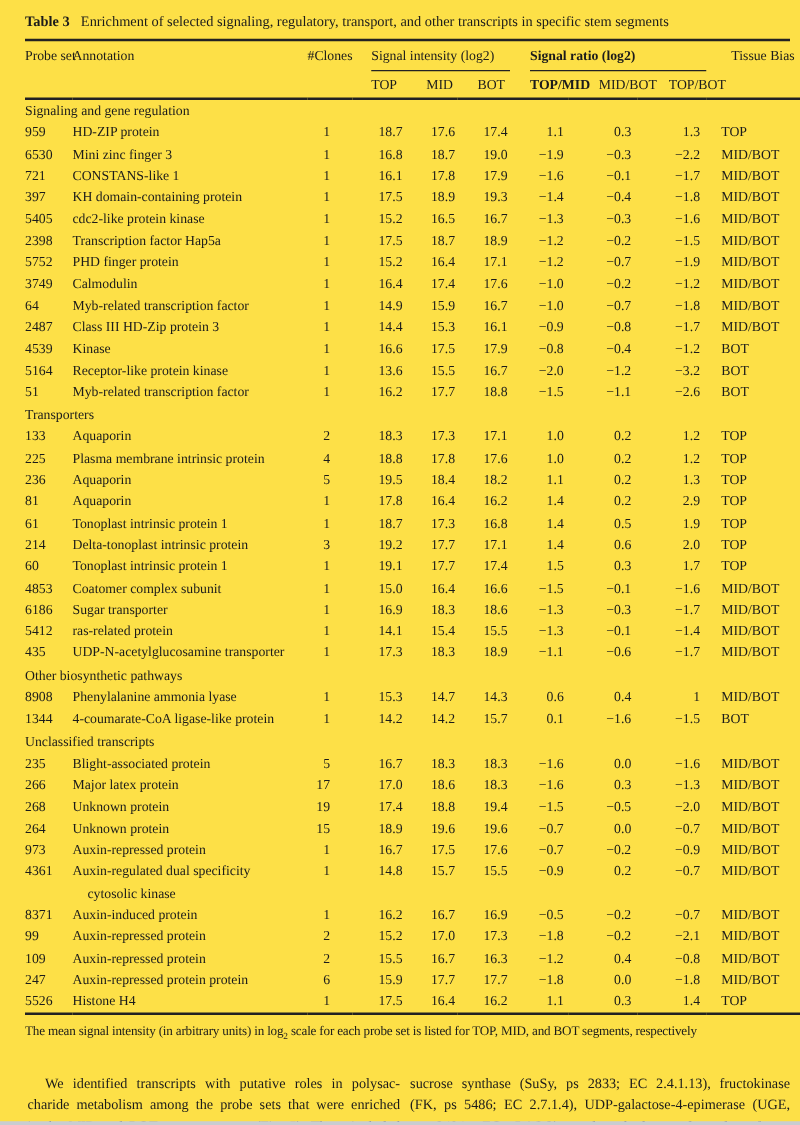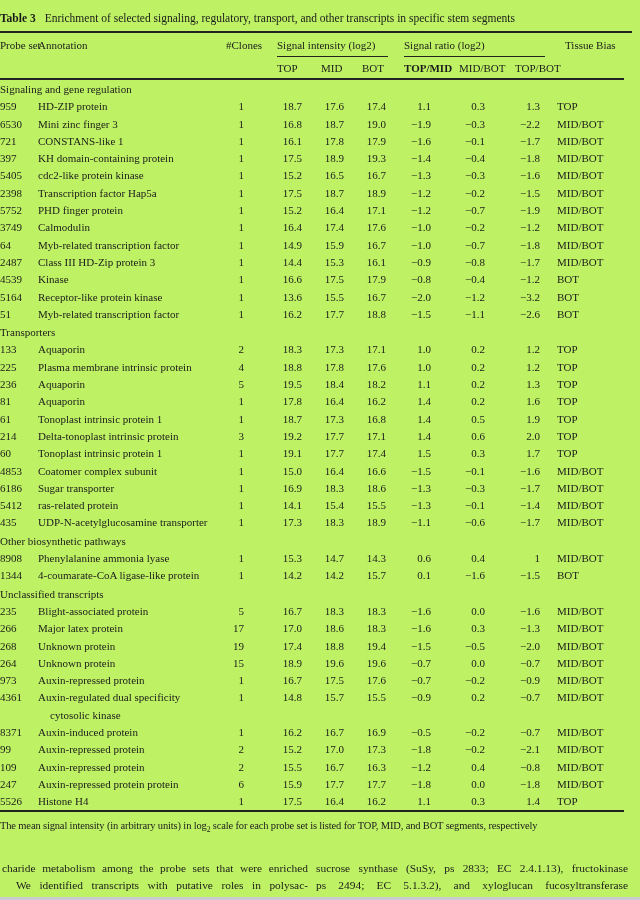--- a/index.html
+++ b/index.html
@@ -1,24 +1,24 @@
 <!DOCTYPE html>
 <html><head>
 <meta charset="utf-8">
 <style>
   html,body{margin:0;padding:0;}
   .page{
     position:relative;
     width:640px;height:900px;
-    background:#bef264;
+    background:#fde047;
     font-family:"Liberation Serif","DejaVu Serif",serif;
     color:#1b1b1b;
     overflow:hidden;
     box-sizing:border-box;
-    padding:8px 8px 0 0;
+    padding:8px 8px 0 20px;
   }
   
   .table-title{
     font-size:11.5px;
     line-height:14px;
     padding:3px 0 6px 0;
     border-bottom:2px solid #222;
     white-space:nowrap;
   }
   .table-title .tlabel{font-weight:bold;margin-right:9px;}
@@ -52,21 +52,21 @@
   thead th{border-bottom:2px solid #222;}
   thead tr.hrow1 th{padding-top:5px;line-height:15px;}
   thead tr.hrow2 th{padding-top:4px;padding-bottom:3px;line-height:14px;}
   thead th.group{border-bottom:none;margin-top:31px;}
   thead th.group .grp-underline{
     display:block;
     border-bottom:1.4px solid #222;
     padding-bottom:3px;
   }
   th.h-intensity{padding-left:15px;}
-  th.h-ratio{padding-left:16px;}
+  th.h-ratio{padding-left:16px;font-weight:bold;}
   th.h-clones{text-align:left;}
   th.h-tissue{padding-left:20px;margin-top:46px;}
   th.sh-top{padding-left:15px;}
   th.sh-mid{padding-left:17px;}
   th.sh-bot{padding-left:16px;}
   th.sh-tm{padding-left:16px;font-weight:bold;}
   th.sh-mb{padding-left:24px;}
   th.sh-tb{padding-left:25px;}
   td.num{text-align:right;}
   td.d-clones{padding-right:18px;text-align:right;}
@@ -356,21 +356,21 @@
         </tr>
         <tr>
           <td>81</td>
           <td>Aquaporin</td>
           <td class="num d-clones">1</td>
           <td class="num d-top">17.8</td>
           <td class="num d-mid">16.4</td>
           <td class="num d-bot">16.2</td>
           <td class="num d-tm">1.4</td>
           <td class="num d-mb">0.2</td>
-          <td class="num d-tb">1.6</td>
+          <td class="num d-tb">2.9</td>
           <td class="d-tissue">TOP</td>
         </tr>
         <tr>
           <td>61</td>
           <td>Tonoplast intrinsic protein 1</td>
           <td class="num d-clones">1</td>
           <td class="num d-top">18.7</td>
           <td class="num d-mid">17.3</td>
           <td class="num d-bot">16.8</td>
           <td class="num d-tm">1.4</td>
@@ -617,24 +617,25 @@
         </tr>
       </tbody>
   </table>
 
   <div class="footnote">
     <span>The mean signal intensity (in arbitrary units) in log</span><sub>2</sub><span> scale for each probe set is listed for TOP, MID, and BOT segments, respectively</span>
   </div>
 
   <div class="body-cols">
     <div class="body-col left" id="body-left">
+        <div class="body-line indent">We identified transcripts with putative roles in polysac-</div>
         <div class="body-line">charide metabolism among the probe sets that were enriched</div>
-        <div class="body-line indent">We identified transcripts with putative roles in polysac-</div>
         <div class="body-line"><span>in the MID and BOT stem segments (Fig. </span><span class="fig-link">5</span><span>). These included</span></div>
       </div>
     <div class="body-col right" id="body-right">
         <div class="body-line">sucrose synthase (SuSy, ps 2833; EC 2.4.1.13), fructokinase</div>
+        <div class="body-line">(FK, ps 5486; EC 2.7.1.4), UDP-galactose-4-epimerase (UGE,</div>
         <div class="body-line">ps 2494; EC 5.1.3.2), and xyloglucan fucosyltransferase</div>
       </div>
   </div>
 
   <div class="page-bottom-edge"></div>
 </div>
 
 </body></html>

